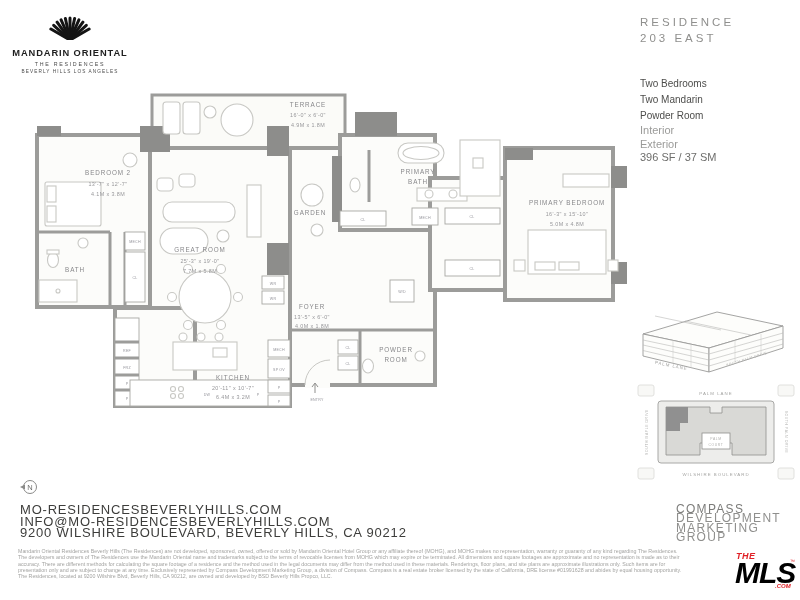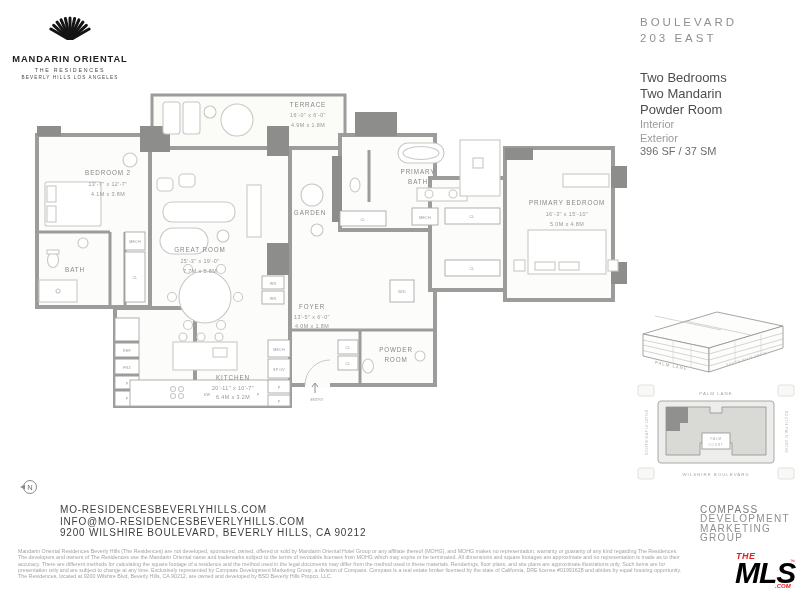--- a/index.html
+++ b/index.html
@@ -1,49 +1,49 @@
 <!DOCTYPE html>
 <html><head>
 <meta charset="utf-8">
 <style>
   html,body{margin:0;padding:0;}
   body{width:800px;height:600px;position:relative;background:#ffffff;
        font-family:"Liberation Sans",sans-serif;color:#444;overflow:hidden;}
   .abs{position:absolute;}
   
   .brand{left:8px;top:10px;width:124px;text-align:center;}
-  .brand-name{font-size:9.3px;font-weight:bold;letter-spacing:.9px;color:#1e1e1e;margin-top:10px;}
+  .brand-name{font-size:9.3px;font-weight:bold;letter-spacing:.9px;color:#1e1e1e;margin-top:4px;}
   .brand-sub1{font-size:5.3px;letter-spacing:1.7px;color:#4a4a4a;margin-top:3px;}
   .brand-sub2{font-size:4.7px;letter-spacing:1.1px;color:#4a4a4a;margin-top:2px;}
   
   .res{left:640px;top:14px;width:150px;}
   .res-title{font-size:11.5px;letter-spacing:3px;color:#8f8f8d;line-height:16px;}
-  .res-feat{margin-top:24px;font-size:13px;color:#4d4d4b;line-height:16px;}
+  .res-feat{margin-top:30px;font-size:10px;color:#4d4d4b;line-height:16px;}
   .res-areas{font-size:11px;line-height:13.5px;}
   .res-areas .lab{color:#9b9b99;}
   .res-areas .val{color:#6e6e6c;}
   
   text{font-family:"Liberation Sans",sans-serif;}
   .rname{font-size:6.3px;fill:#87878a;letter-spacing:.9px;text-anchor:middle;}
   .rdim{font-size:5.4px;fill:#97979a;letter-spacing:.4px;text-anchor:middle;}
   .tiny{font-size:3.6px;fill:#93939a;letter-spacing:.2px;text-anchor:middle;}
   .floor{fill:#fcfcfa;stroke:#9c9c9a;stroke-width:4;}
   .terr{fill:#fbfbf8;stroke:#9c9c9a;stroke-width:3;}
   .pier{fill:#8d8d8b;stroke:none;}
   .wall{stroke:#9c9c9a;stroke-width:3;fill:none;}
   .furn{stroke:#c8c8c4;stroke-width:1.1;fill:#ffffff;}
   .cab{stroke:#a8a8a4;stroke-width:.9;fill:#ffffff;}
   .gap{fill:#fcfcfa;stroke:none;}
   
-  .contact{left:20px;top:504px;font-size:10px;letter-spacing:.8px;color:#3d3d3b;line-height:11.5px;margin-left:40px;}
+  .contact{left:20px;top:504px;font-size:13px;letter-spacing:.8px;color:#3d3d3b;line-height:11.5px;}
   
   .disc{left:18px;top:548px;width:714px;font-size:5.3px;line-height:6.3px;color:#a3a3a1;}
   .disc div{white-space:nowrap;overflow:hidden;}
   
-  .compass{left:700px;top:505px;font-size:10px;letter-spacing:1.3px;color:#8f8f8d;line-height:9.4px;}
+  .compass{left:676px;top:505px;font-size:12px;letter-spacing:1.3px;color:#8f8f8d;line-height:9.4px;}
   .compass .c1{color:#7c7c7a;}
   
   .mls{left:735px;top:550px;width:62px;height:42px;}
   .mls .the{position:absolute;left:1px;top:1px;font-size:9px;font-weight:bold;font-style:italic;letter-spacing:.5px;}
   .mls .big{position:absolute;left:0px;top:6px;font-size:30px;font-weight:bold;font-style:italic;letter-spacing:-1px;}
   .mls .com{position:absolute;left:40px;top:33px;font-size:6px;font-weight:bold;font-style:italic;}
   .mls .tm{position:absolute;left:55px;top:8px;font-size:5px;}
   .street{font-size:4.4px;letter-spacing:1px;fill:#a5a5a3;text-anchor:middle;}
   .street2{font-size:3.4px;letter-spacing:.6px;fill:#b0b0ae;text-anchor:middle;}
 </style>
@@ -66,21 +66,21 @@
       <line x1="22" y1="30" x2="41.1" y2="19"></line>
     </g>
   </svg>
   <div class="brand-name">MANDARIN ORIENTAL</div>
   <div class="brand-sub1">THE RESIDENCES</div>
   <div class="brand-sub2">BEVERLY HILLS LOS ANGELES</div>
 </div>
 
 <div class="abs res">
   <div class="res-title">
-    <div>BOULEVARD</div>
+    <div>RESIDENCE</div>
     <div>203 EAST</div>
   </div>
   <div class="res-feat">
     <div>Two Bedrooms</div>
     <div>Two Mandarin</div>
     <div>Powder Room</div>
   </div>
   <div class="res-areas">
     <div class="lab">Interior</div>
     <div class="lab">Exterior</div>

